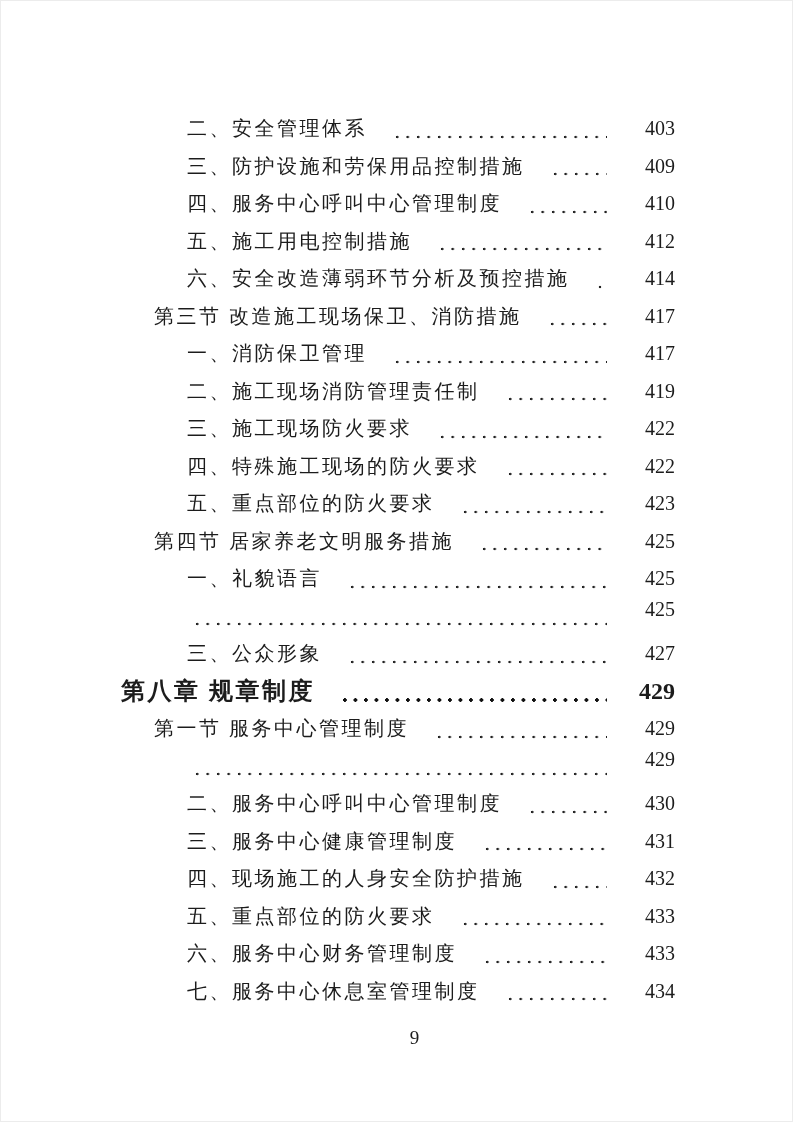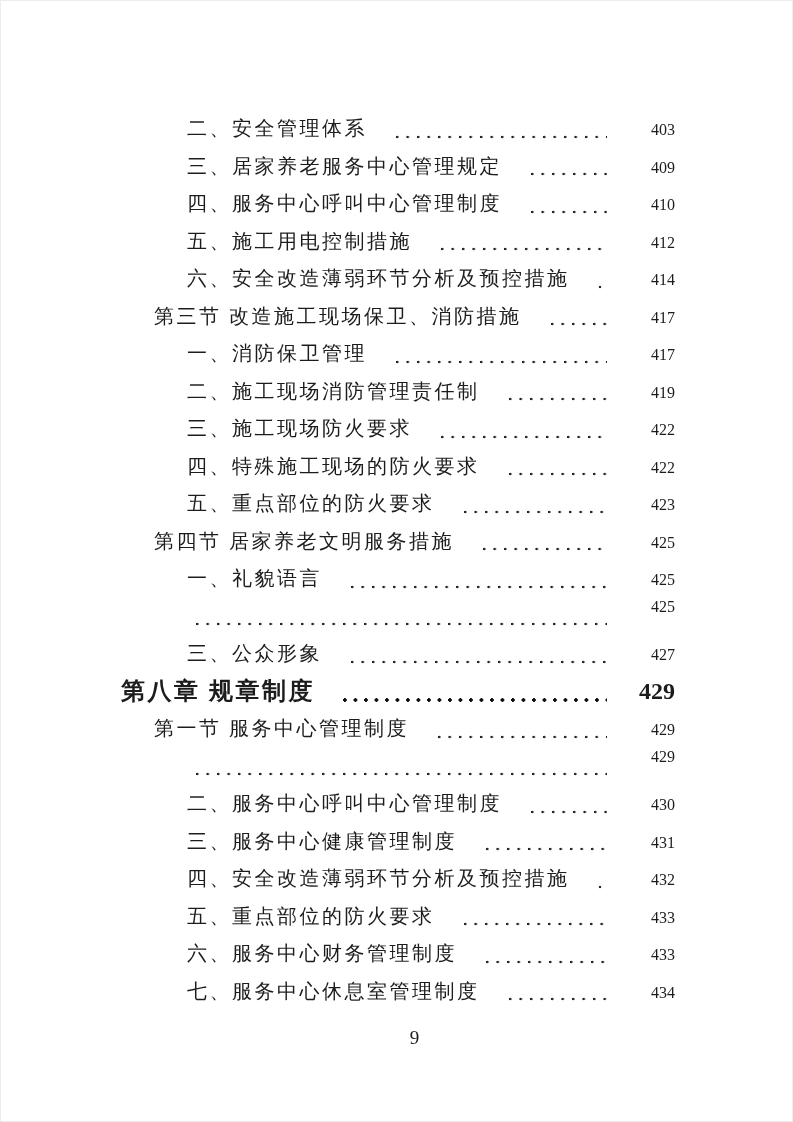--- a/index.html
+++ b/index.html
@@ -35,21 +35,21 @@
     flex: 1 1 auto;
     align-self: flex-end;
     height: 4px;
     margin: 0 6px 9px 8px;
     background-image: radial-gradient(circle at 2px 2px, #222222 1.3px, transparent 1.6px);
     background-size: 10.5px 4px;
     background-repeat: repeat-x;
     background-position: left bottom;
   }
   .pagenum {
-    font-size: 16px;
+    font-size: 20px;
     min-width: 42px;
     text-align: right;
     white-space: nowrap;
   }
   .lv1 { padding-left: 33px; }
   .lv2 { padding-left: 66px; }
   .lv0 .label, .lv0 .pagenum { font-weight: bold; font-size: 24px; }
   .lv0 .dots {
     background-image: radial-gradient(circle at 2px 2px, #111111 1.6px, transparent 1.9px);
     margin-bottom: 8px;
@@ -68,21 +68,21 @@
 <body>
 
 <div class="toc" id="toc">
   <div class="row lv2">
     <span class="label">二、安全管理体系</span>
     <span class="dots"></span>
     <span class="pagenum">403</span>
   </div>
 
   <div class="row lv2">
-    <span class="label">三、居家养老服务中心管理规定</span>
+    <span class="label">三、防护设施和劳保用品控制措施</span>
     <span class="dots"></span>
     <span class="pagenum">409</span>
   </div>
 
   <div class="row lv2">
     <span class="label">四、服务中心呼叫中心管理制度</span>
     <span class="dots"></span>
     <span class="pagenum">410</span>
   </div>
 
@@ -180,21 +180,21 @@
     <span class="pagenum">430</span>
   </div>
 
   <div class="row lv2">
     <span class="label">三、服务中心健康管理制度</span>
     <span class="dots"></span>
     <span class="pagenum">431</span>
   </div>
 
   <div class="row lv2">
-    <span class="label">四、安全改造薄弱环节分析及预控措施</span>
+    <span class="label">四、现场施工的人身安全防护措施</span>
     <span class="dots"></span>
     <span class="pagenum">432</span>
   </div>
 
   <div class="row lv2">
     <span class="label">五、重点部位的防火要求</span>
     <span class="dots"></span>
     <span class="pagenum">433</span>
   </div>
 

